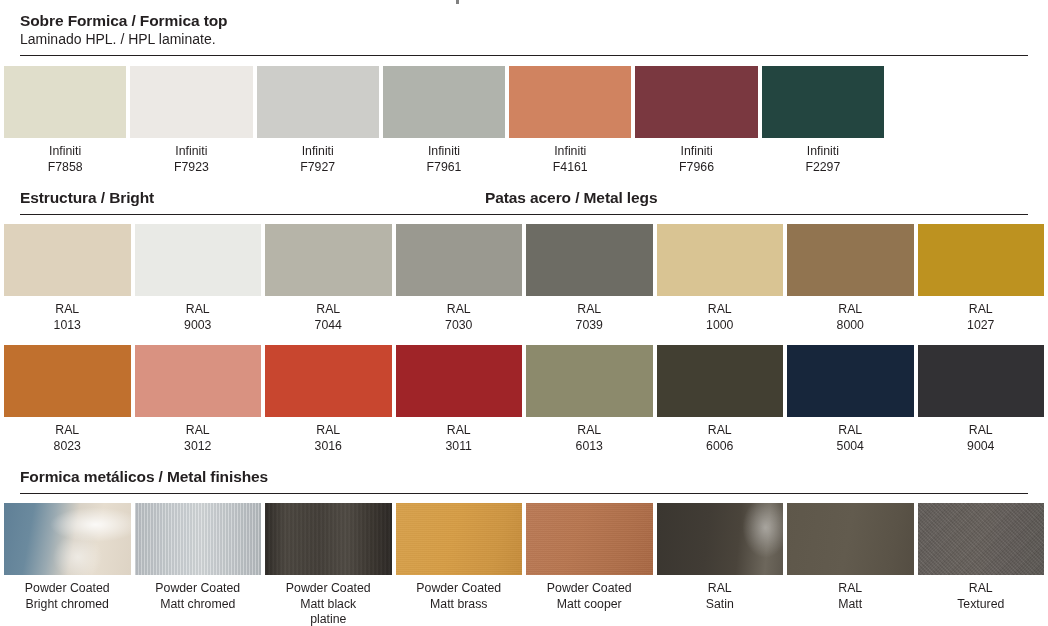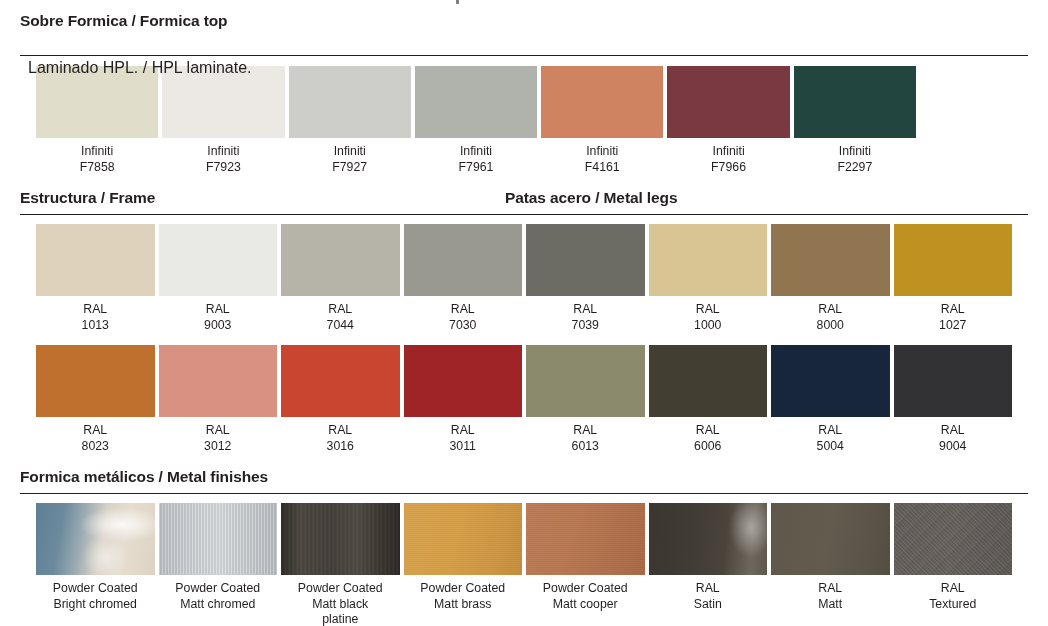--- a/index.html
+++ b/index.html
@@ -37,42 +37,41 @@
   .head-title {
     position: absolute;
     top: 0;
     font-size: 15.5px;
     font-weight: bold;
     letter-spacing: -0.1px;
     white-space: nowrap;
     line-height: 20px;
   }
   .head-title.left  { left: 0; }
-  .head-title.right { left: 465px; margin-left: 20px; }
+  .head-title.right { left: 465px; }
 
   .head-sub {
     position: absolute;
     top: 19px;
-    left: 8px;
-    font-size: 16px;
+    left: 0;
+    font-size: 14px;
     font-weight: normal;
     line-height: 19px;
     white-space: nowrap;
-    margin-top: 28px;
   }
 
   .rule {
     margin: 0 20px;
     border-top: 1.2px solid #231f20;
   }
 
   
   .swatch-row {
     display: flex;
-    margin: 0 36px;
+    margin: 0 4px;
     gap: 4px;
   }
   .swatch {
     flex: 1 1 0;
     min-width: 0;
   }
   .chip {
     width: 100%;
     height: 72px;
     background-color: #cccccc;
@@ -209,21 +208,21 @@
       <div class="swatch">
         <div class="chip" style="background-color:#234540"></div>
         <div class="caption">Infiniti
 F2297</div>
       </div>
     </div>
   </div>
 
   <div class="section" style="top:188px;">
     <div class="head-row">
-      <div class="head-title left">Estructura / Frame</div>
+      <div class="head-title left">Estructura / Bright</div>
       <div class="head-title right">Patas acero / Metal legs</div>
     </div>
     <div class="rule"></div>
 
     <div class="swatch-row" style="margin-top:9px;">
       <div class="swatch">
         <div class="chip" style="background-color:#ded2bc"></div>
         <div class="caption">RAL
 1013</div>
       </div>

